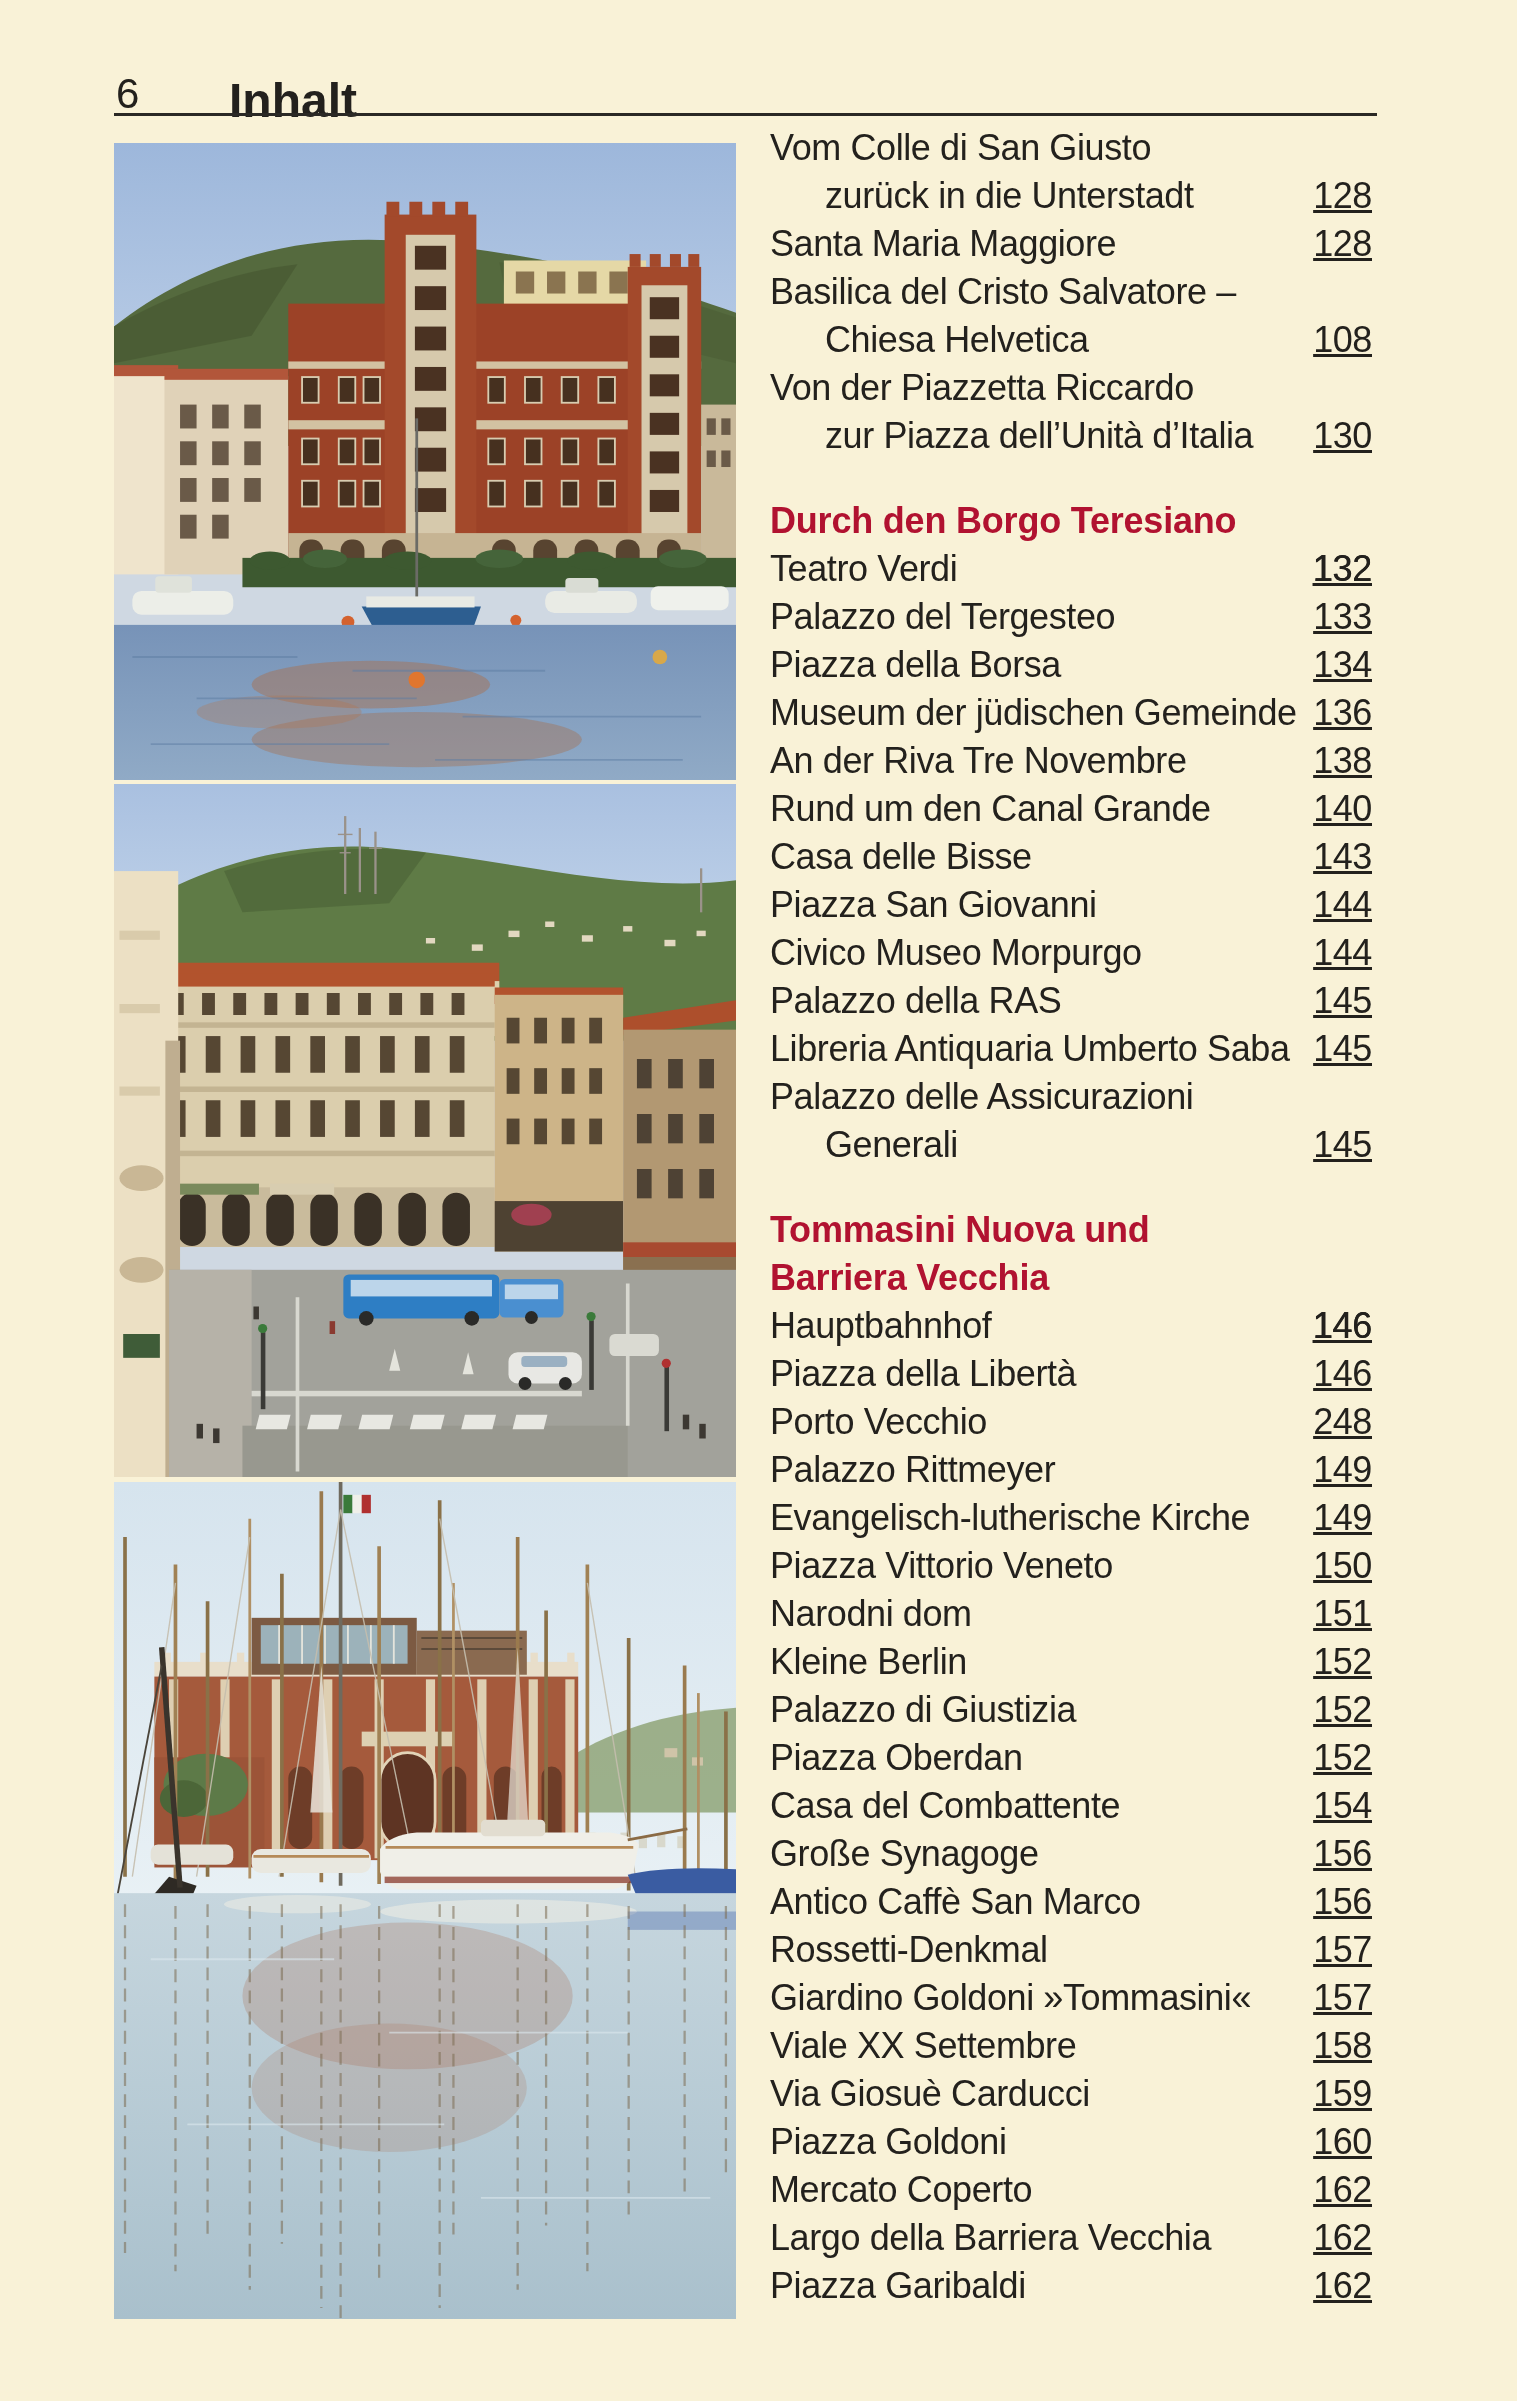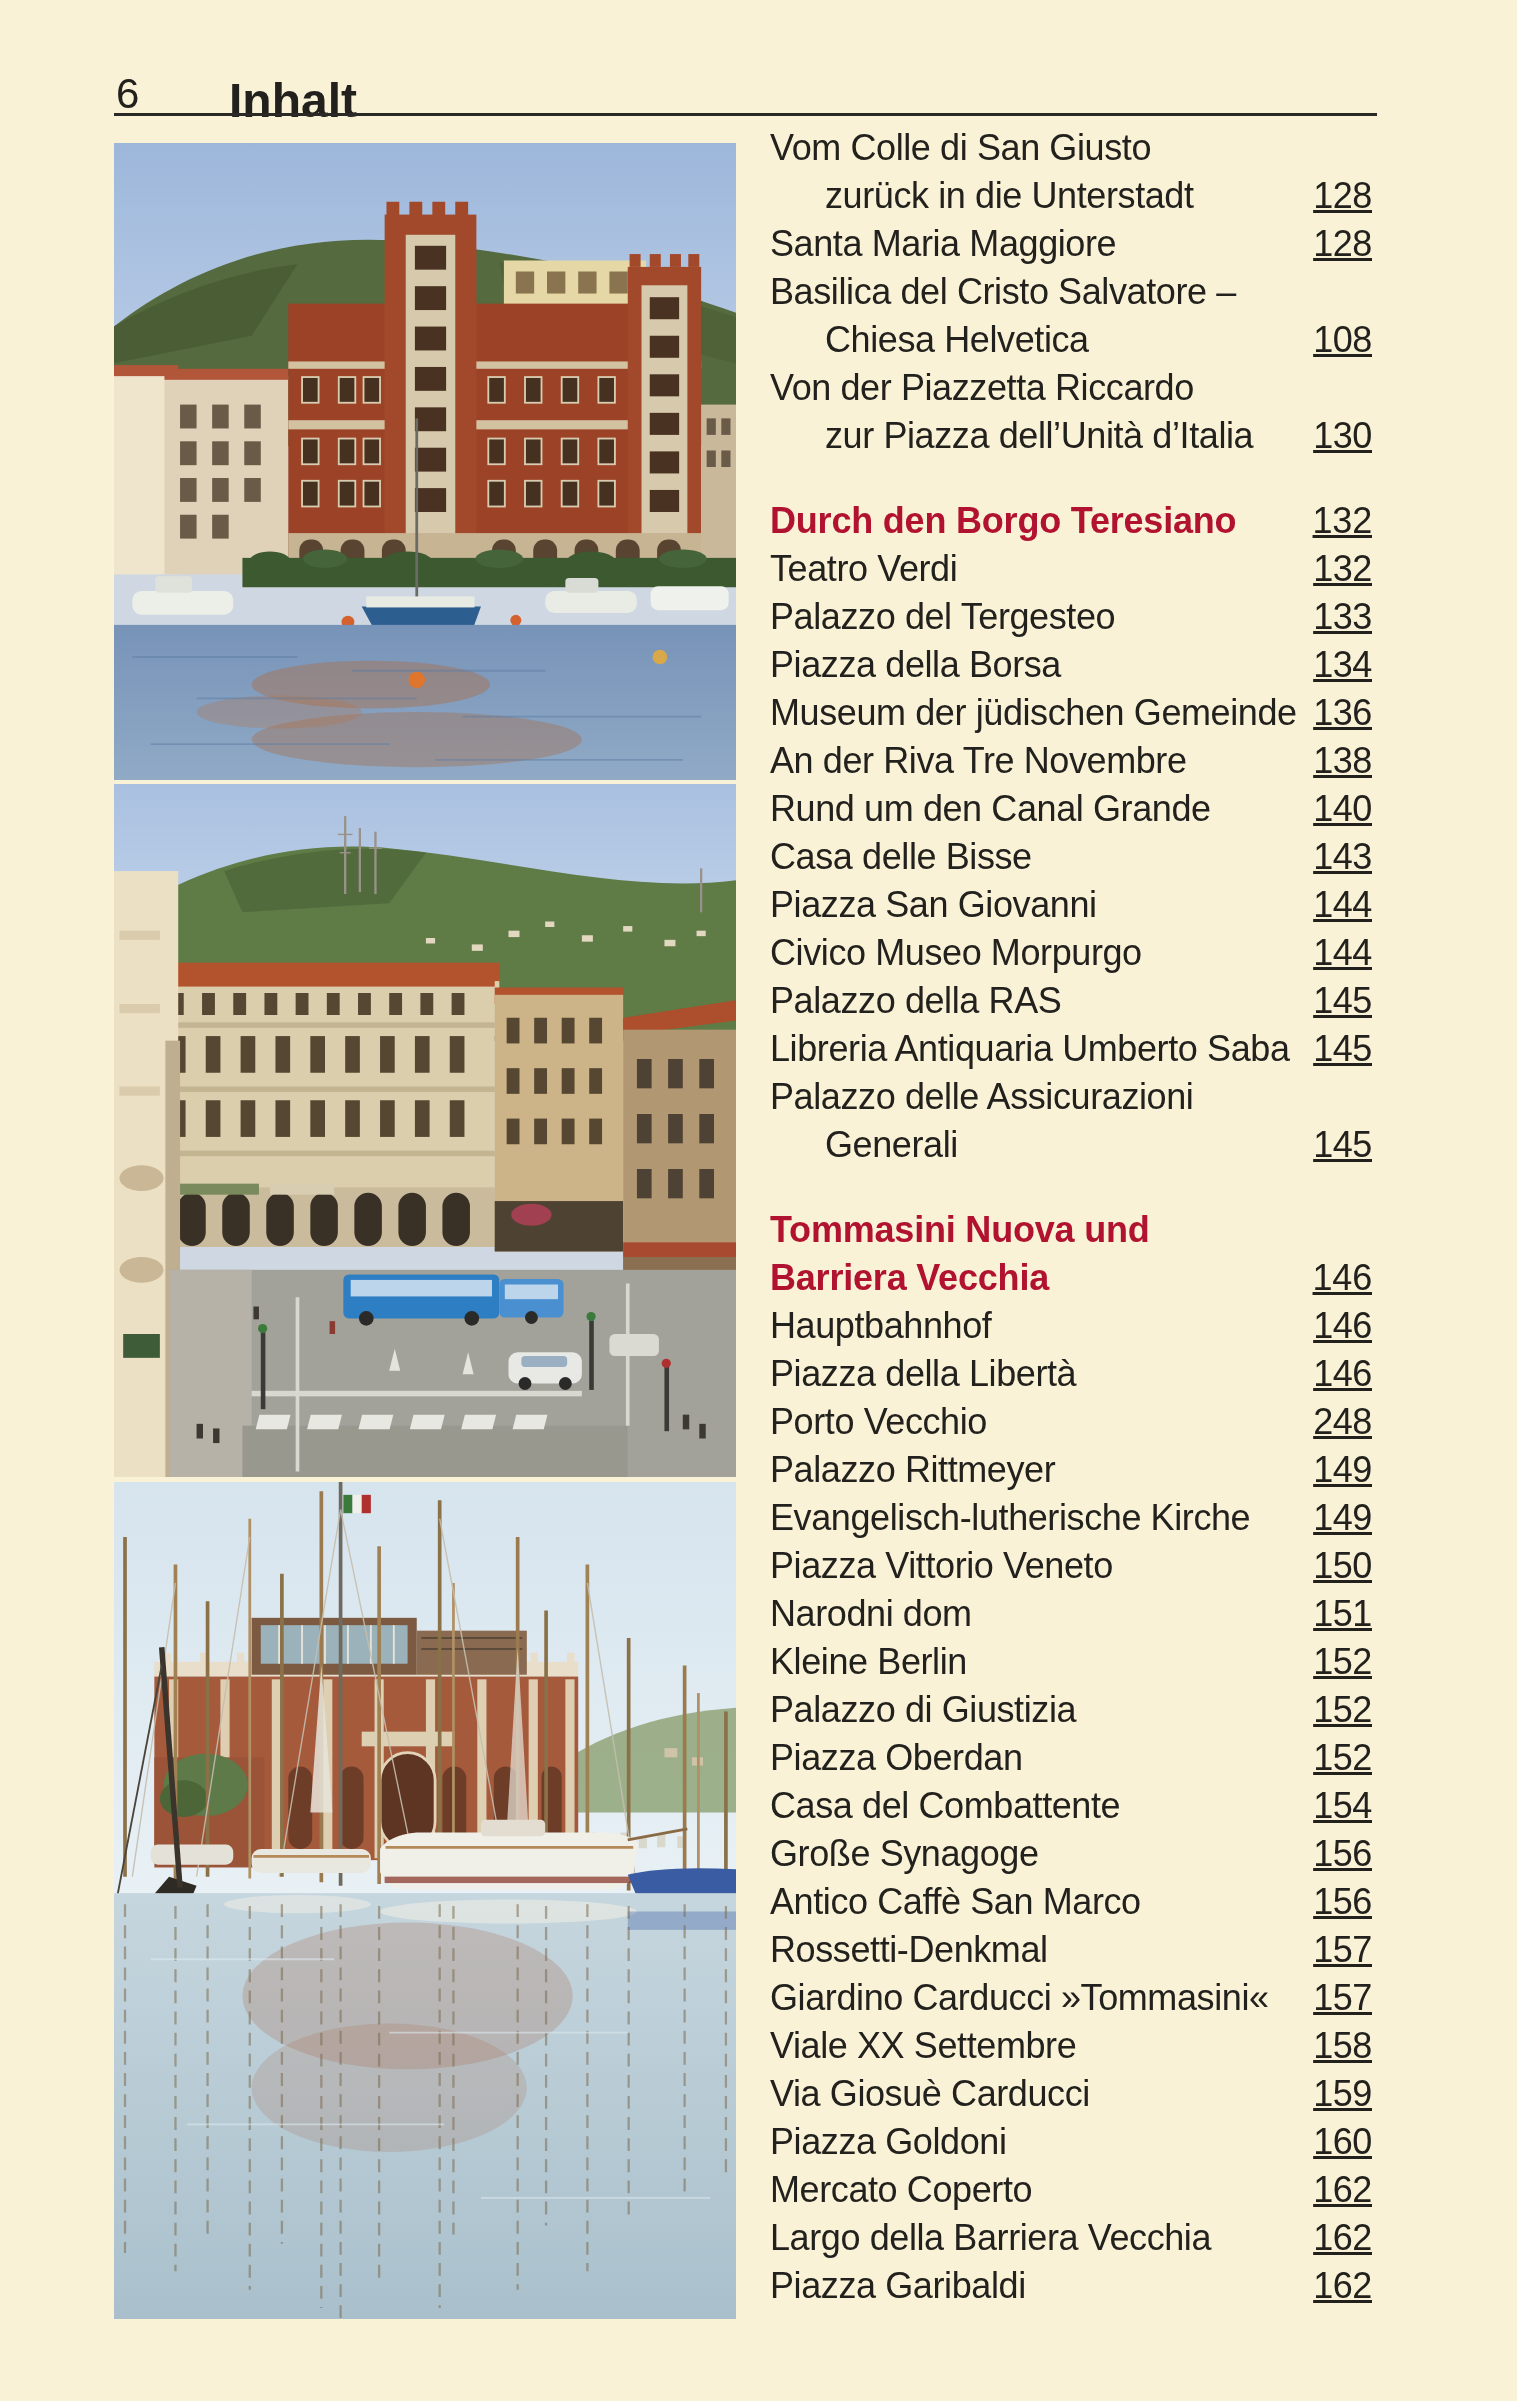--- a/index.html
+++ b/index.html
@@ -37,21 +37,21 @@
   .photo svg{display:block;width:100%;height:100%;}
   .toc{
     position:absolute;left:770px;top:124px;width:602px;
   }
   .row{
     display:flex;align-items:baseline;height:48px;line-height:48px;
     font-size:36px;letter-spacing:-0.4px;white-space:nowrap;
   }
   .row.indent{padding-left:55px;align-items:flex-end;}
   .row.gap{margin-top:37px;}
-  .row.heading{color:var(--accent-red);font-weight:700;letter-spacing:-0.2px;}
+  .row.heading{color:var(--accent-red);font-weight:700;letter-spacing:-0.2px;flex-direction:column;}
   .row .label{flex:0 0 auto;}
   .row .page{margin-left:auto;flex:0 0 auto;text-align:right;font-weight:400;color:var(--text-color);text-decoration:underline;}
 </style>
 </head>
 <body>
 
 <div class="page-number">6</div>
 <div class="chapter-title">Inhalt</div>
 <div class="header-rule"></div>
 
@@ -719,21 +719,21 @@
     </div>
     <div class="row">
       <span class="label">Antico Caffè San Marco</span>
       <span class="page">156</span>
     </div>
     <div class="row">
       <span class="label">Rossetti-Denkmal</span>
       <span class="page">157</span>
     </div>
     <div class="row">
-      <span class="label">Giardino Carducci »Tommasini«</span>
+      <span class="label">Giardino Goldoni »Tommasini«</span>
       <span class="page">157</span>
     </div>
     <div class="row">
       <span class="label">Viale XX Settembre</span>
       <span class="page">158</span>
     </div>
     <div class="row">
       <span class="label">Via Giosuè Carducci</span>
       <span class="page">159</span>
     </div>

